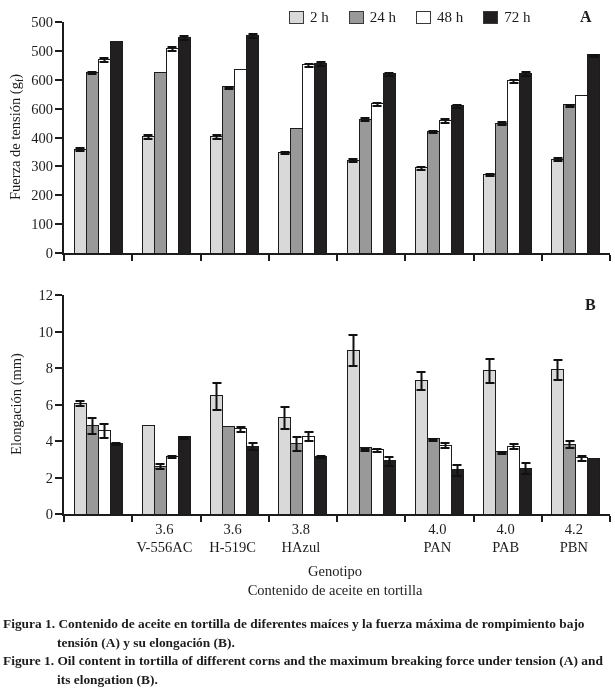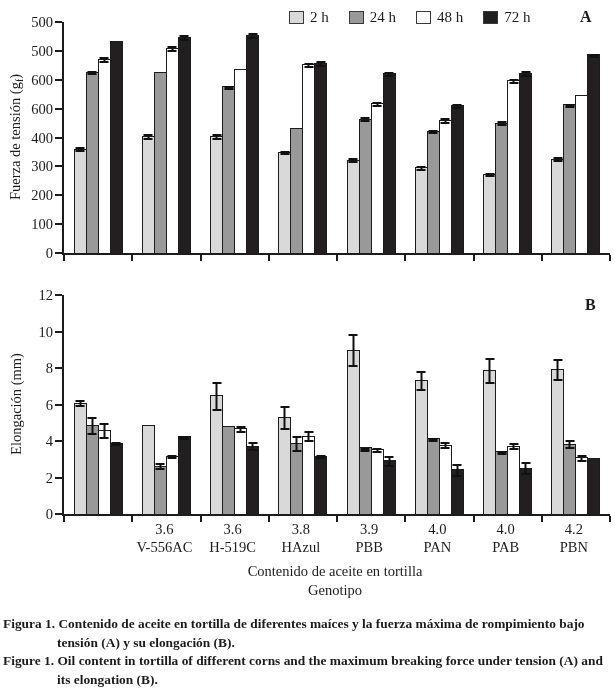--- a/index.html
+++ b/index.html
@@ -378,41 +378,37 @@
         <div class="">V-556AC</div>
       </div>
       <div class="xcat" style="left: 25%;">
         <div class="">3.6</div>
         <div class="">H-519C</div>
       </div>
       <div class="xcat" style="left: 37.5%;">
         <div class="">3.8</div>
         <div class="">HAzul</div>
       </div>
-      <div class="xcat" style="left: 50%;">
-        <div class="">3.9</div>
-        <div class="">PBB</div>
-      </div>
       <div class="xcat" style="left: 62.5%;">
         <div class="">4.0</div>
         <div class="">PAN</div>
       </div>
       <div class="xcat" style="left: 75%;">
         <div class="">4.0</div>
         <div class="">PAB</div>
       </div>
       <div class="xcat" style="left: 87.5%;">
         <div class="">4.2</div>
         <div class="">PBN</div>
       </div>
     </div>
 
   <div class="xtitle">
+    <div>Genotipo</div>
     <div>Contenido de aceite en tortilla</div>
-    <div>Genotipo</div>
   </div>
 
   <div class="captions">
     <p><span>Figura 1.</span> <span>Contenido de aceite en tortilla de diferentes maíces y la fuerza máxima de rompimiento bajo tensión (A) y su elongación (B).</span></p>
     <p><span>Figure 1.</span> <span>Oil content in tortilla of different corns and the maximum breaking force under tension (A) and its elongation (B).</span></p>
   </div>
 
 </div>
 
 </body></html>

